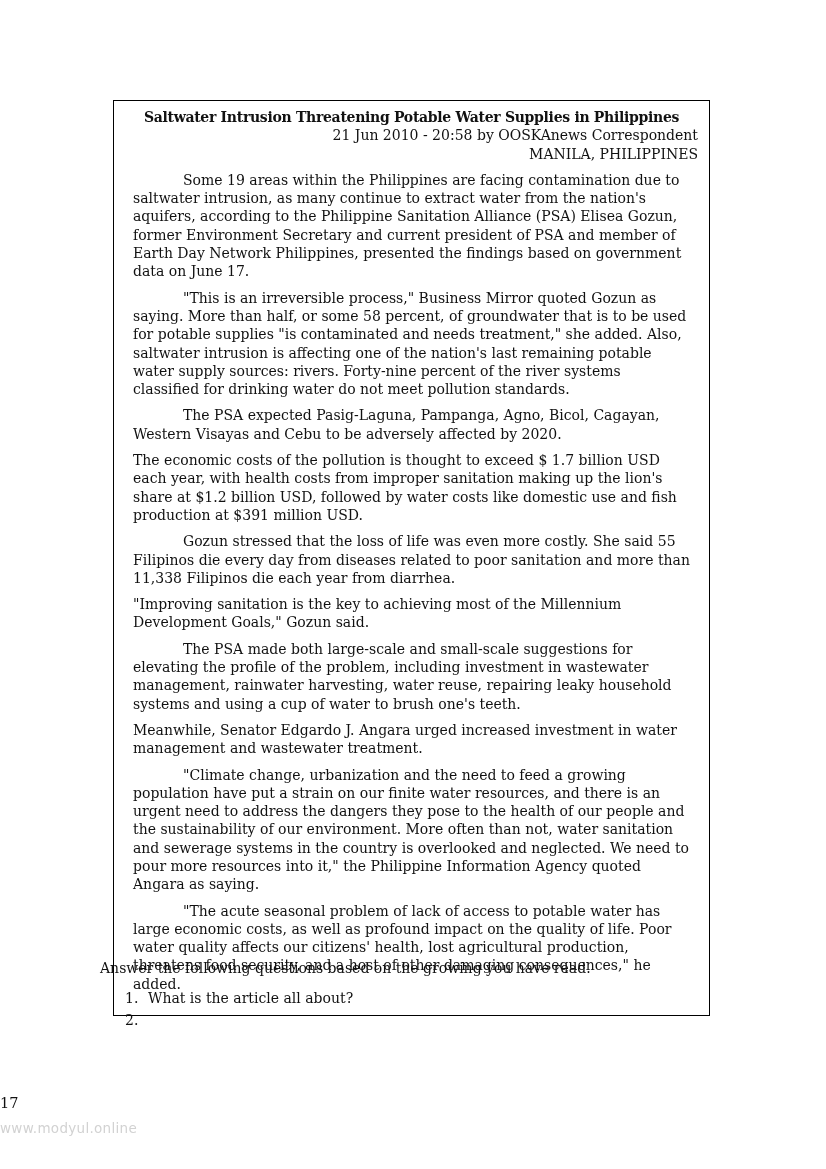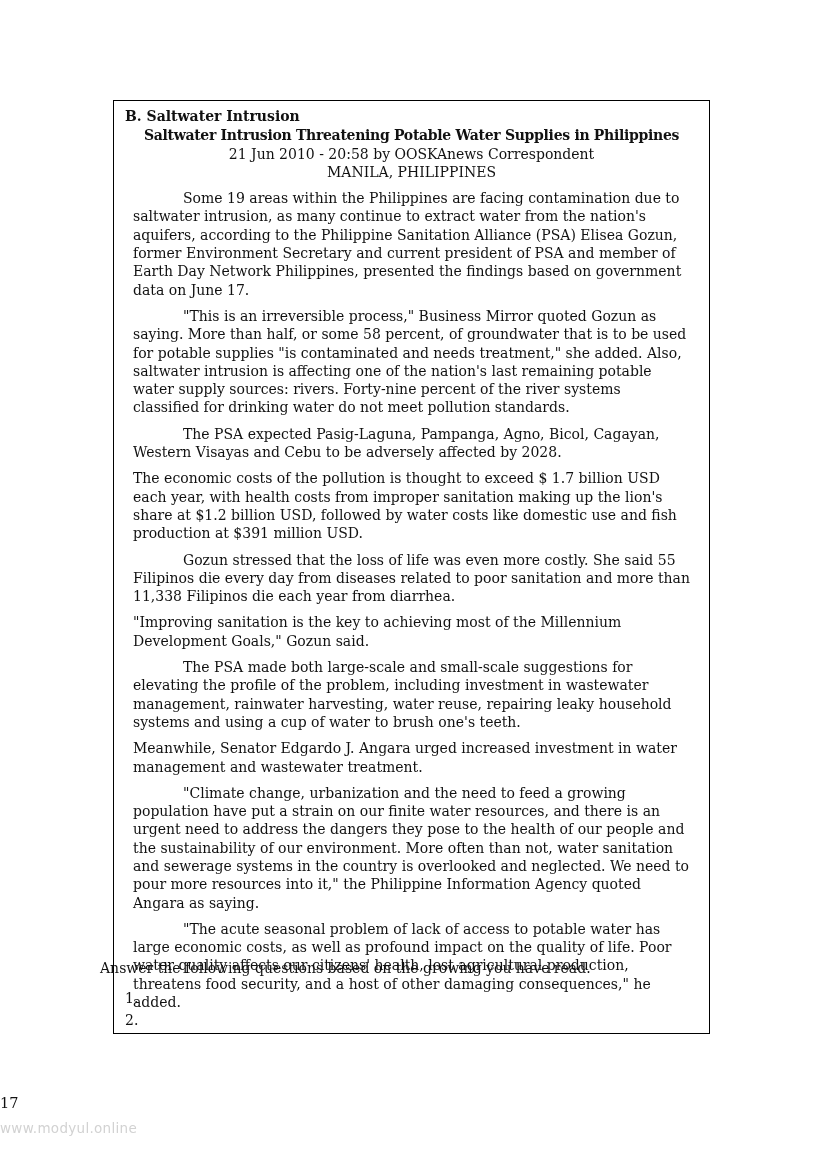--- a/index.html
+++ b/index.html
@@ -32,21 +32,21 @@
     text-align: left;
   }
   .headline {
     font-weight: bold;
     text-align: center;
     font-size: 14px;
     letter-spacing: -0.3px;
     margin-top: 1px;
   }
   .byline, .dateline {
-    text-align: center;
+    text-align: right;
   }
   .article-body p {
     margin: 8px;
     text-align: left;
   }
   .article-body p.indent {
     text-indent: 50px;
   }
   .questions {
     position: absolute;
@@ -88,44 +88,44 @@
     color: #d2d2d2;
     letter-spacing: 0.3px;
   }
 </style>
 </head>
 <body>
 
 <div class="page">
 
   <div class="article-box">
-    <div class="section-label">B. Saltwater Intrusion</div>
     <div class="headline">Saltwater Intrusion Threatening Potable Water Supplies in Philippines</div>
     <div class="byline">21 Jun 2010 - 20:58 by OOSKAnews Correspondent</div>
     <div class="dateline">MANILA, PHILIPPINES</div>
 
     <div class="article-body">
       <p class="indent">Some 19 areas within the Philippines are facing contamination due to saltwater intrusion, as many continue to extract water from the nation's aquifers, according to the Philippine Sanitation Alliance (PSA) Elisea Gozun, former Environment Secretary and current president of PSA and member of Earth Day Network Philippines, presented the findings based on government data on June 17.</p>
       <p class="indent">"This is an irreversible process," Business Mirror quoted Gozun as saying. More than half, or some 58 percent, of groundwater that is to be used for potable supplies "is contaminated and needs treatment," she added. Also, saltwater intrusion is affecting one of the nation's last remaining potable water supply sources: rivers. Forty-nine percent of the river systems classified for drinking water do not meet pollution standards.</p>
-      <p class="indent">The PSA expected Pasig-Laguna, Pampanga, Agno, Bicol, Cagayan, Western Visayas and Cebu to be adversely affected by 2028.</p>
+      <p class="indent">The PSA expected Pasig-Laguna, Pampanga, Agno, Bicol, Cagayan, Western Visayas and Cebu to be adversely affected by 2020.</p>
       <p>The economic costs of the pollution is thought to exceed $ 1.7 billion USD each year, with health costs from improper sanitation making up the lion's share at $1.2 billion USD, followed by water costs like domestic use and fish production at $391 million USD.</p>
       <p class="indent">Gozun stressed that the loss of life was even more costly. She said 55 Filipinos die every day from diseases related to poor sanitation and more than 11,338 Filipinos die each year from diarrhea.</p>
       <p>"Improving sanitation is the key to achieving most of the Millennium Development Goals," Gozun said.</p>
       <p class="indent">The PSA made both large-scale and small-scale suggestions for elevating the profile of the problem, including investment in wastewater management, rainwater harvesting, water reuse, repairing leaky household systems and using a cup of water to brush one's teeth.</p>
       <p>Meanwhile, Senator Edgardo J. Angara urged increased investment in water management and wastewater treatment.</p>
       <p class="indent">"Climate change, urbanization and the need to feed a growing population have put a strain on our finite water resources, and there is an urgent need to address the dangers they pose to the health of our people and the sustainability of our environment. More often than not, water sanitation and sewerage systems in the country is overlooked and neglected. We need to pour more resources into it," the Philippine Information Agency quoted Angara as saying.</p>
       <p class="indent">"The acute seasonal problem of lack of access to potable water has large economic costs, as well as profound impact on the quality of life. Poor water quality affects our citizens' health, lost agricultural production, threatens food security, and a host of other damaging consequences," he added.</p>
     </div>
   </div>
 
   <div class="questions">
     <div>Answer the following questions based on the growing you have read.</div>
     <div class="question-list">
       <div class="question-item">
         <span class="question-number">1.</span>
+        <span>What is the article all about?</span>
       </div>
       <div class="question-item">
         <span class="question-number">2.</span>
       </div>
     </div>
   </div>
 
   <div class="page-number">17</div>
   <div class="watermark">www.modyul.online</div>
 

